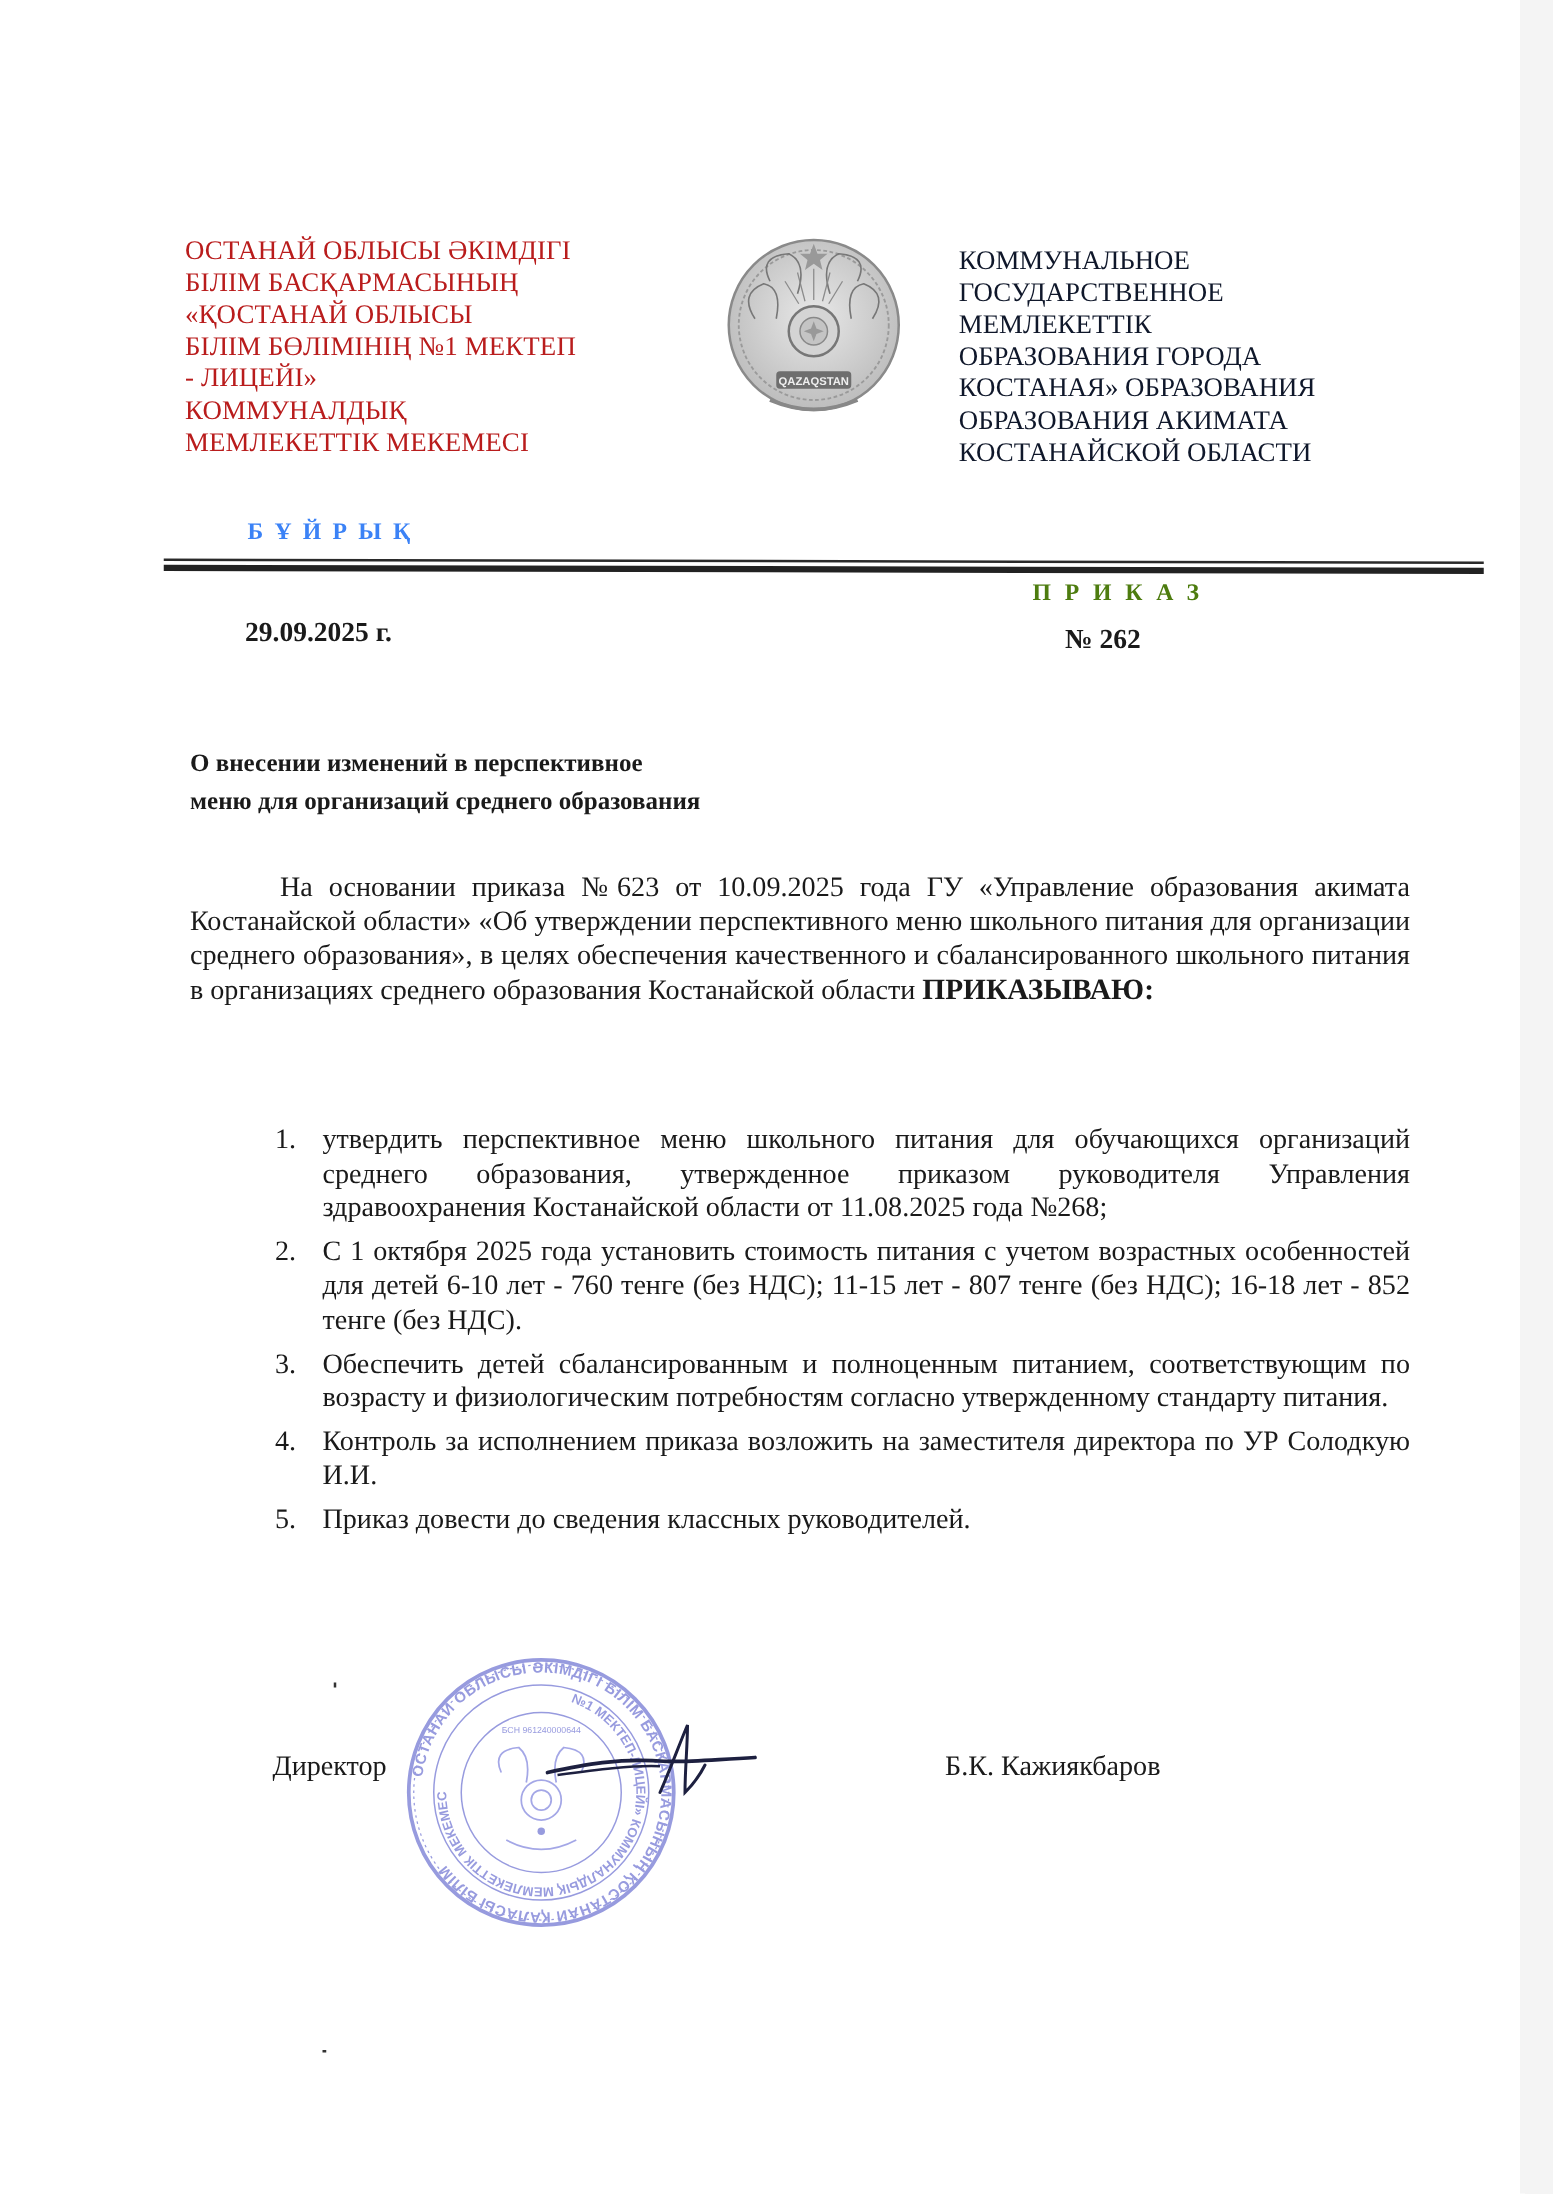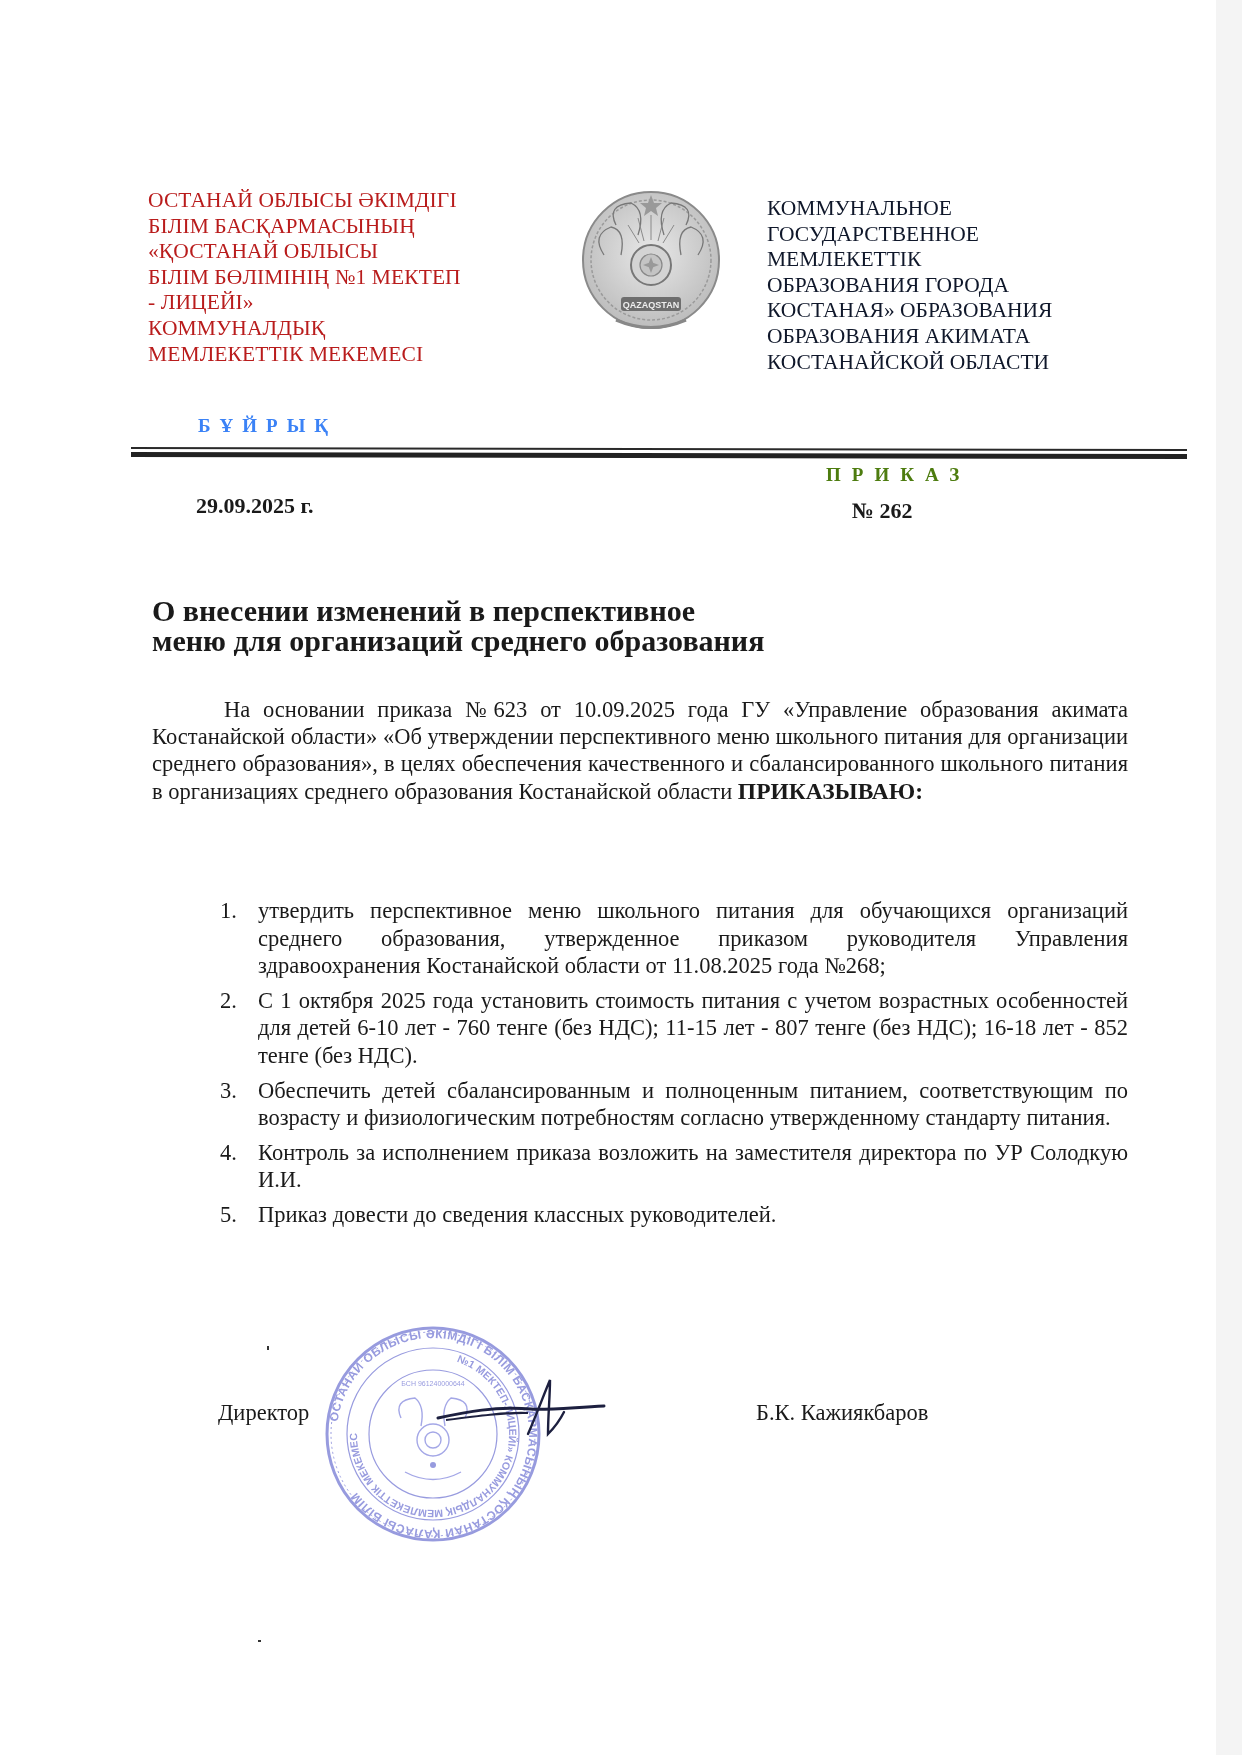--- a/index.html
+++ b/index.html
@@ -17,21 +17,21 @@
   .title-kz { position: absolute; left: 198px; top: 415px; font-weight: bold;
     font-size: 19px; letter-spacing: 9px; color: #3b82f6; }
   .title-ru { position: absolute; left: 826px; top: 425px; font-weight: bold;
     font-size: 19px; letter-spacing: 11px; color: #4d7c0f; margin-top: 39px; }
   .emblem { position: absolute; left: 576px; top: 185px; width: 150px; height: 155px; }
   .rule { position: absolute; left: 131px; width: 1056px; }
   .rule-thin { top: 448px; height: 2px; background: #2a2a2a; transform: rotate(0.12deg); }
   .rule-thick { top: 453px; height: 5px; background: #222; transform: rotate(0.12deg); }
   .date { position: absolute; left: 196px; top: 493px; font-weight: bold; font-size: 22px; }
   .number { position: absolute; left: 852px; top: 498px; font-weight: bold; font-size: 22px; }
-  .subject { position: absolute; left: 152px; top: 596px; font-weight: bold; font-size: 30px; line-height: 30px; }
+  .subject { position: absolute; left: 152px; top: 596px; font-weight: bold; font-size: 20px; line-height: 30px; }
   .subject .ln { display: block; white-space: nowrap; }
   .body-par { position: absolute; left: 152px; top: 696px; width: 976px;
     font-size: 22.5px; line-height: 27.2px; text-align: justify; text-indent: 72px; }
   .body-par .bold { font-weight: bold; font-size: 23.5px; }
   .order-list { position: absolute; left: 220px; top: 897px; width: 908px; margin: 0; padding: 0; list-style: none;
     font-size: 22.5px; line-height: 27.6px; }
   .order-list li { position: relative; padding-left: 38px; text-align: justify; margin-bottom: 7px; }
   .order-list li .num { position: absolute; left: 0; top: 0; }
   .signature-row { position: absolute; top: 1400px; left: 218px; width: 900px; font-size: 22.5px; }
   .sig-role { position: absolute; left: 0; top: 0; }

